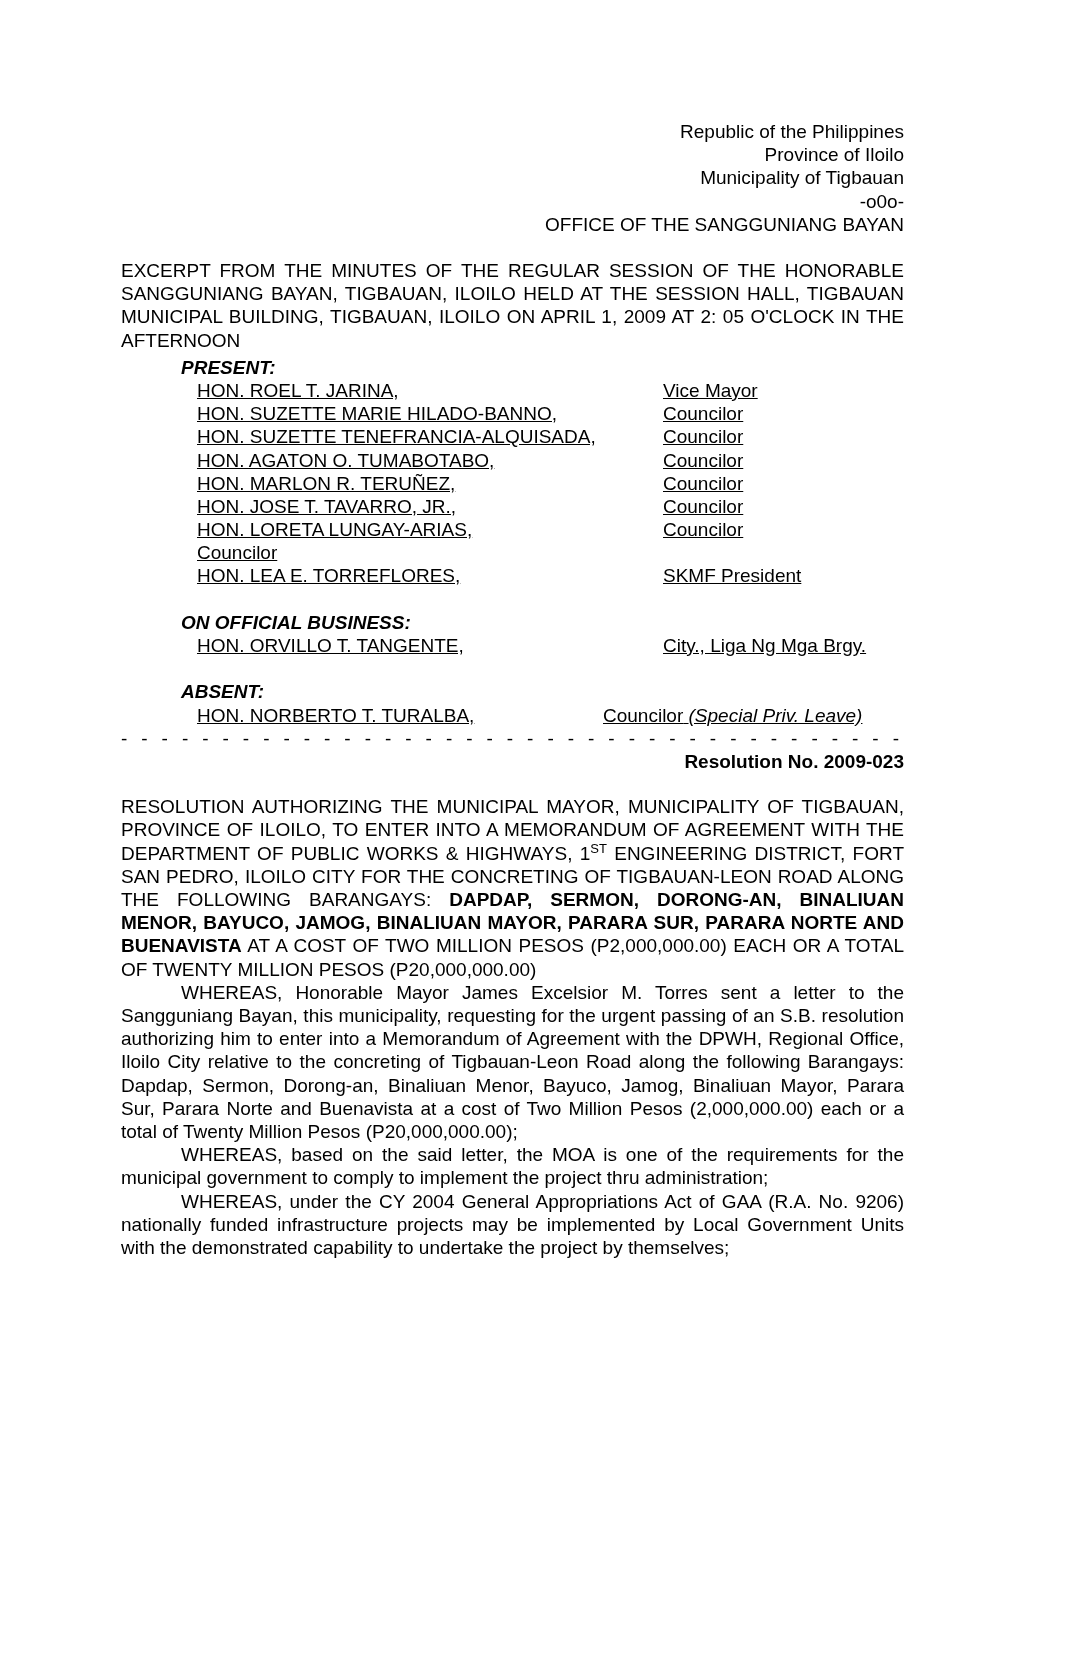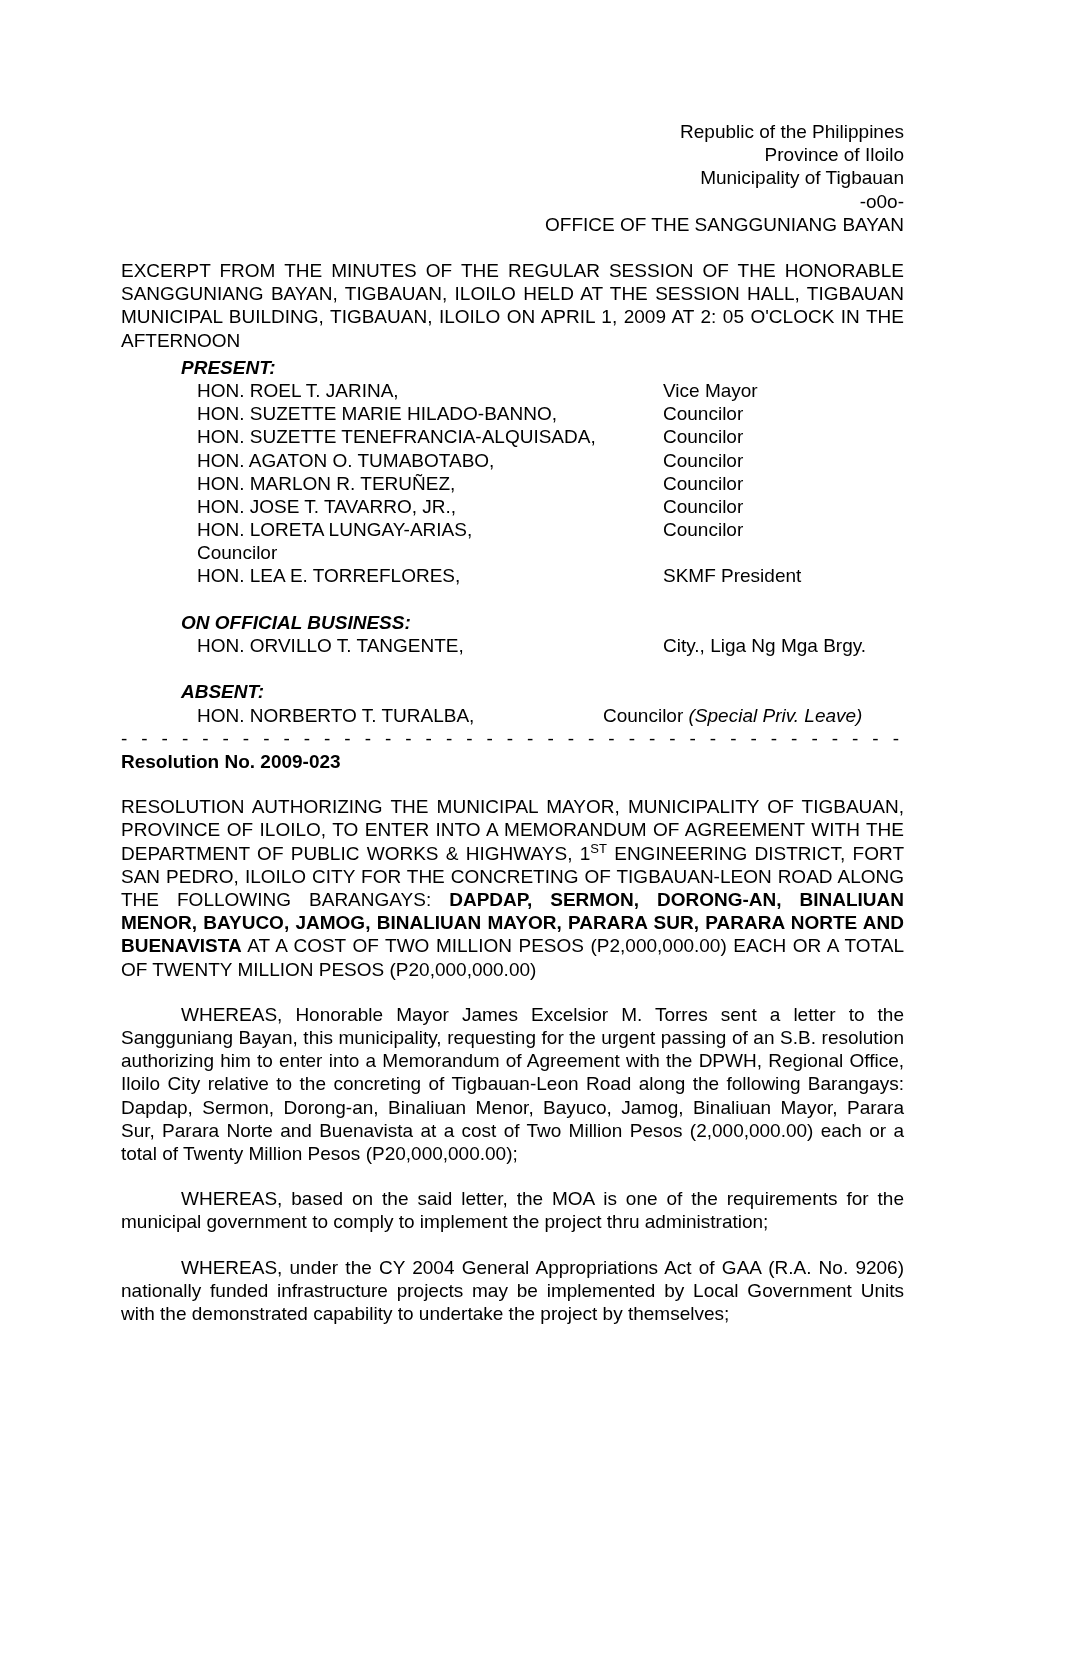--- a/index.html
+++ b/index.html
@@ -37,45 +37,45 @@
     }
     .att-heading {
       font-weight: bold;
       font-style: italic;
       height: 23.2px;
     }
     .att-row {
       display: flex;
       height: 23.2px;
       padding-left: 16px;
+      text-decoration: underline;
     }
     .att-name { width: 466px; }
     .att-role { white-space: nowrap; }
     .att-row.absent .att-name { width: 406px; }
     .att-gap { height: 23.2px; }
     .dashes {
       margin-top: 0px;
       height: 23.2px;
       letter-spacing: 4.35px;
       white-space: nowrap;
       overflow: hidden;
     }
     .res-title {
       font-weight: bold;
-      text-align: left;
+      text-align: right;
       height: 23.2px;
     }
     .res-body {
       margin-top: 22px;
       text-align: justify;
     }
     .res-body b { font-weight: bold; }
     sup { font-size: 13px; line-height: 0; vertical-align: 7px; }
     .para {
-      margin-top: 22px;
       text-align: justify;
       text-indent: 60px;
     }
     p { margin: 0; }
   </style>
 </head>
 <body>
 
 <div class="page">
 

